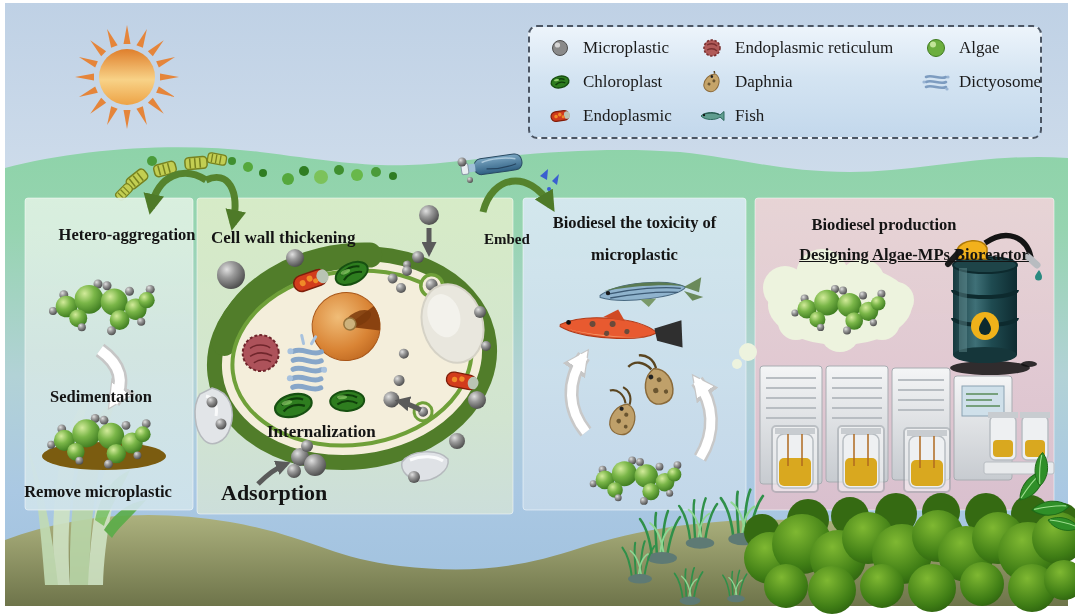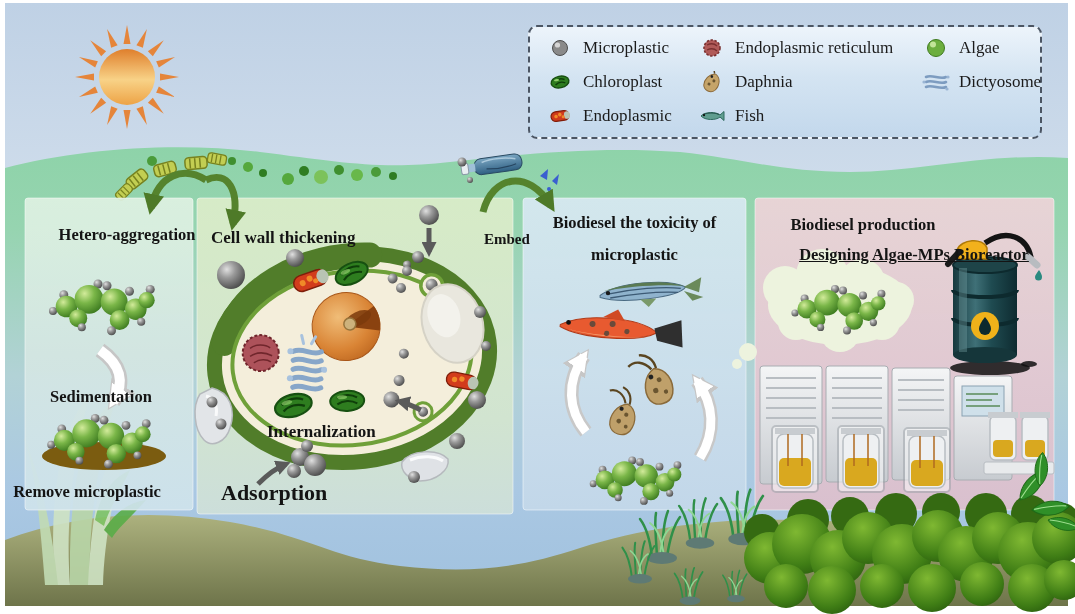--- a/index.html
+++ b/index.html
@@ -547,31 +547,31 @@
   <g>
     <use href="#leaf" transform="translate(1020,500) rotate(-35)"></use>
     <use href="#leaf" transform="translate(1032,510) rotate(10)"></use>
     <use href="#leaf" transform="translate(1040,486) rotate(-70) scale(0.9)"></use>
     <use href="#leaf" transform="translate(1048,520) rotate(30) scale(0.85)"></use>
   </g>
 </svg>
 
 <div class="lbl" style="left:25px;top:226px;width:204px;">Hetero-aggregation</div>
 <div class="lbl" style="left:25px;top:388px;width:152px;">Sedimentation</div>
-<div class="lbl" style="left:11px;top:483px;width:152px;">Remove microplastic</div>
+<div class="lbl" style="left:22px;top:483px;width:152px;">Remove microplastic</div>
 
 <div class="lbl left" style="left:211px;top:229px;font-size:17px;">Cell wall thickening</div>
 <div class="lbl left" style="left:452px;top:231px;font-size:15px;margin-left:32px;">Embed</div>
 <div class="lbl left" style="left:267px;top:423px;font-size:17px;">Internalization</div>
 <div class="lbl left" style="left:221px;top:481px;font-size:22px;">Adsorption</div>
 
 <div class="lbl" style="left:523px;top:214px;width:223px;">Biodiesel the toxicity of</div>
 <div class="lbl" style="left:523px;top:246px;width:223px;">microplastic</div>
 
-<div class="lbl" style="left:734px;top:216px;width:258px;">Biodiesel production</div>
+<div class="lbl" style="left:755px;top:216px;width:258px;">Biodiesel production</div>
 <div class="lbl" style="left:755px;top:246px;width:318px;text-decoration:underline;">Designing Algae-MPs Bioreactor</div>
 
 <div class="legend">
   <div class="li">
     <span class="ic">
       <svg width="28" height="22" viewBox="-14 -11 28 22">
             <circle r="7.5" fill="#8a8a8a" stroke="#4d4d4d" stroke-width="1"></circle>
             <circle cx="-2.5" cy="-3" r="2.6" fill="#d6d6d6"></circle>
           </svg>
     </span>

